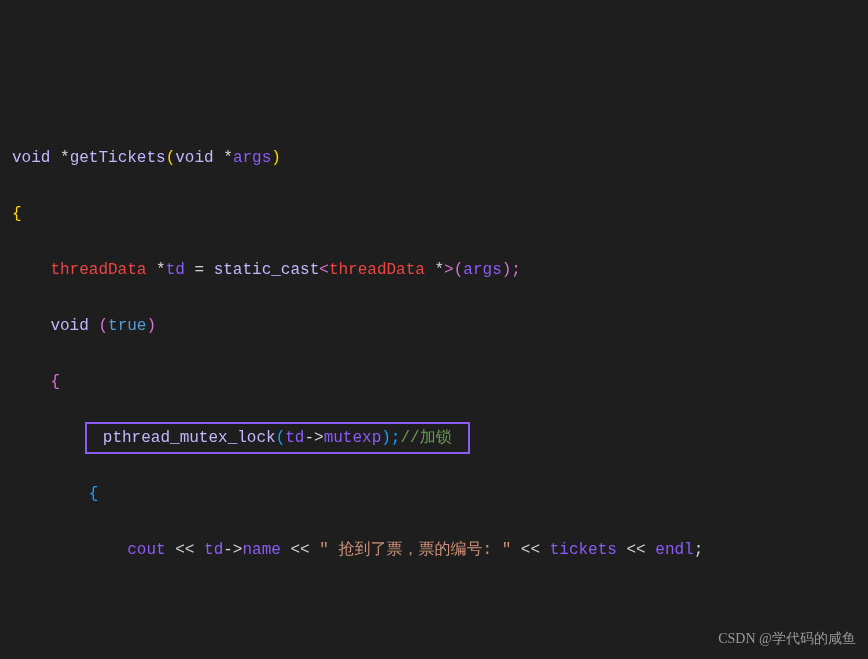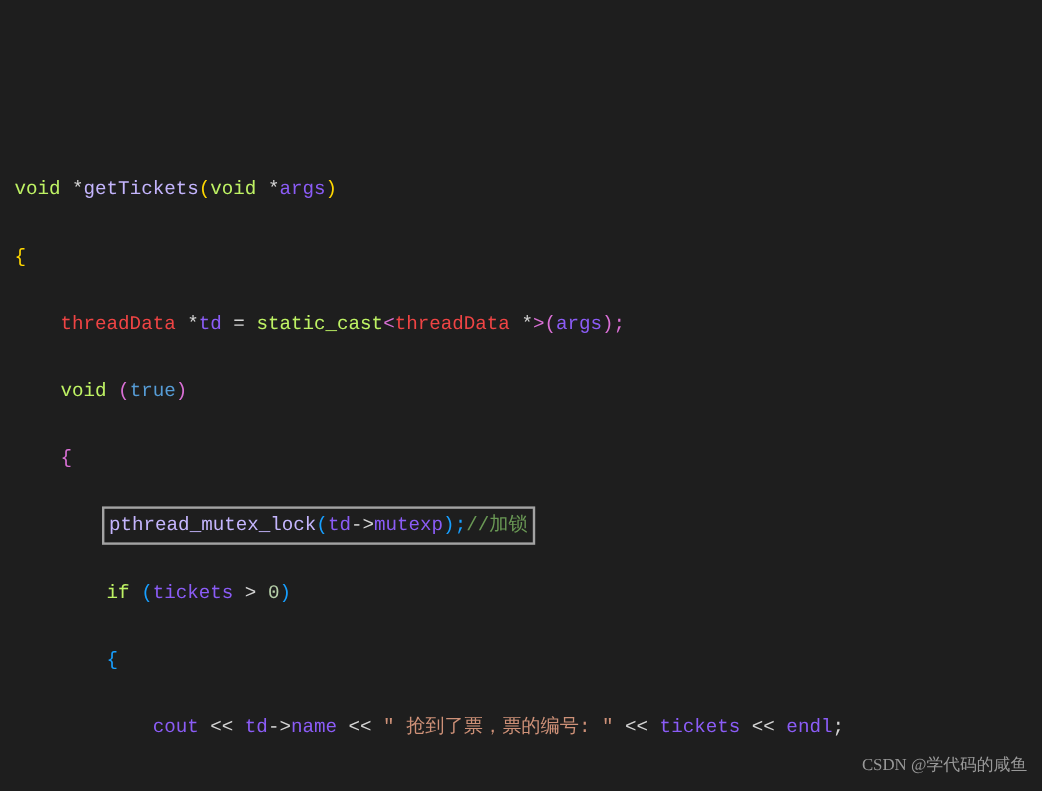--- a/index.html
+++ b/index.html
@@ -13,36 +13,36 @@
       font-size: 16px;
       line-height: 1.75;
       color: #d4d4d4;
       padding: 4px 12px;
       white-space: pre;
       width: 868px;
       height: 659px;
       overflow: hidden;
       position: relative;
     }
-    .keyword { color: #bef264; }
+    .keyword { color: #c4b5fd; }
     .type { color: #ef4444; }
     .funcname { color: #c4b5fd; }
     .varname { color: #8b5cf6; }
     .string { color: #ce9178; }
     .comment { color: #6a9955; }
     .number { color: #b5cea8; }
     .boolean { color: #569cd6; }
     .curly { color: #da70d6; }
     .curly2 { color: #179fff; }
     .curly3 { color: #ffd700; }
     .plain { color: #d4d4d4; }
     .highlight-box {
-      border: 2px solid #a3a3a3;
+      border: 2px solid #8b5cf6;
       display: inline-block;
-      padding: 0 4px;
+      padding: 0 16px;
       margin: -2px -4px;
       font-family: Liberation Mono, monospace;
     }
     .watermark {
       position: absolute;
       bottom: 8px;
       right: 12px;
       color: #999;
       font-size: 14px;
       font-family: Liberation Serif, serif;
@@ -54,21 +54,20 @@
 
 
 
 <div>
 <span class="line"><span class="keyword">void</span><span class="plain"> </span><span class="plain">*</span><span class="funcname">getTickets</span><span class="curly3">(</span><span class="keyword">void</span><span class="plain"> </span><span class="plain">*</span><span class="varname">args</span><span class="curly3">)</span></span>
 <span class="line"><span class="curly3">{</span></span>
 <span class="line"><span>    </span><span class="type">threadData</span><span class="plain"> </span><span class="plain">*</span><span class="varname">td</span><span class="plain"> = </span><span class="keyword">static_cast</span><span class="curly">&lt;</span><span class="type">threadData</span><span class="plain"> *</span><span class="curly">&gt;</span><span class="curly">(</span><span class="varname">args</span><span class="curly">);</span></span>
 <span class="line"><span>    </span><span class="keyword">void</span><span> </span><span class="curly">(</span><span class="boolean">true</span><span class="curly">)</span></span>
 <span class="line"><span>    </span><span class="curly">{</span></span>
 <span class="line"><span>        </span><span class="highlight-box"><span class="funcname">pthread_mutex_lock</span><span class="curly2">(</span><span class="varname">td</span><span class="plain">-&gt;</span><span class="varname">mutexp</span><span class="curly2">);</span><span class="comment">//加锁</span></span></span>
-<span class="line"><span>        </span><span class="keyword">if</span><span> </span><span class="curly2">(</span><span class="varname">tickets</span><span class="plain"> &gt; </span><span class="number">0</span><span class="curly2">)</span></span>
 <span class="line"><span>        </span><span class="curly2">{</span></span>
 <span class="line"><span>            </span><span class="varname">cout</span><span class="plain"> &lt;&lt; </span><span class="varname">td</span><span class="plain">-&gt;</span><span class="varname">name</span><span class="plain"> &lt;&lt; </span><span class="string">" 抢到了票，票的编号: "</span><span class="plain"> &lt;&lt; </span><span class="varname">tickets</span><span class="plain"> &lt;&lt; </span><span class="varname">endl</span><span class="plain">;</span></span>
 
 
 
 
 
 
 
 

